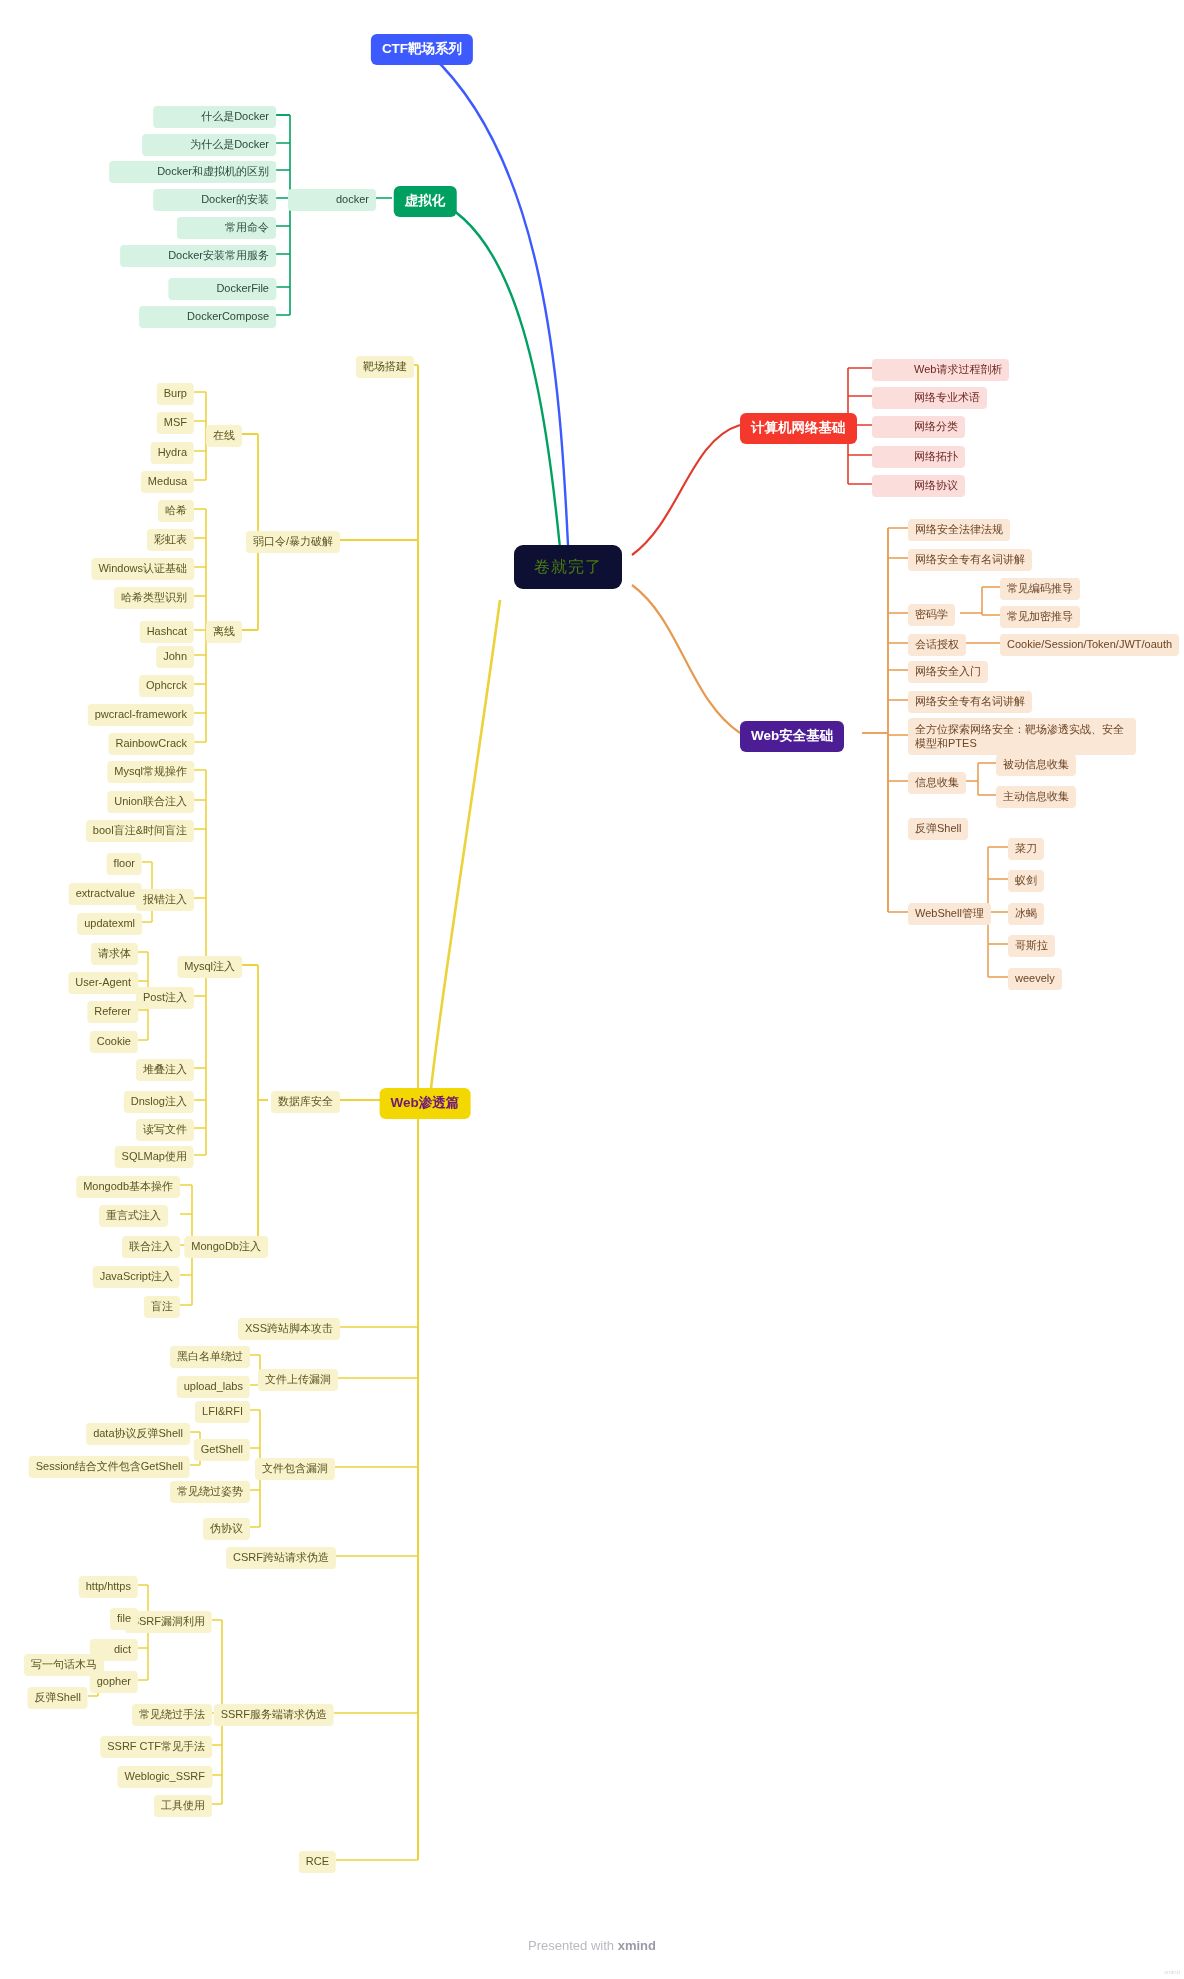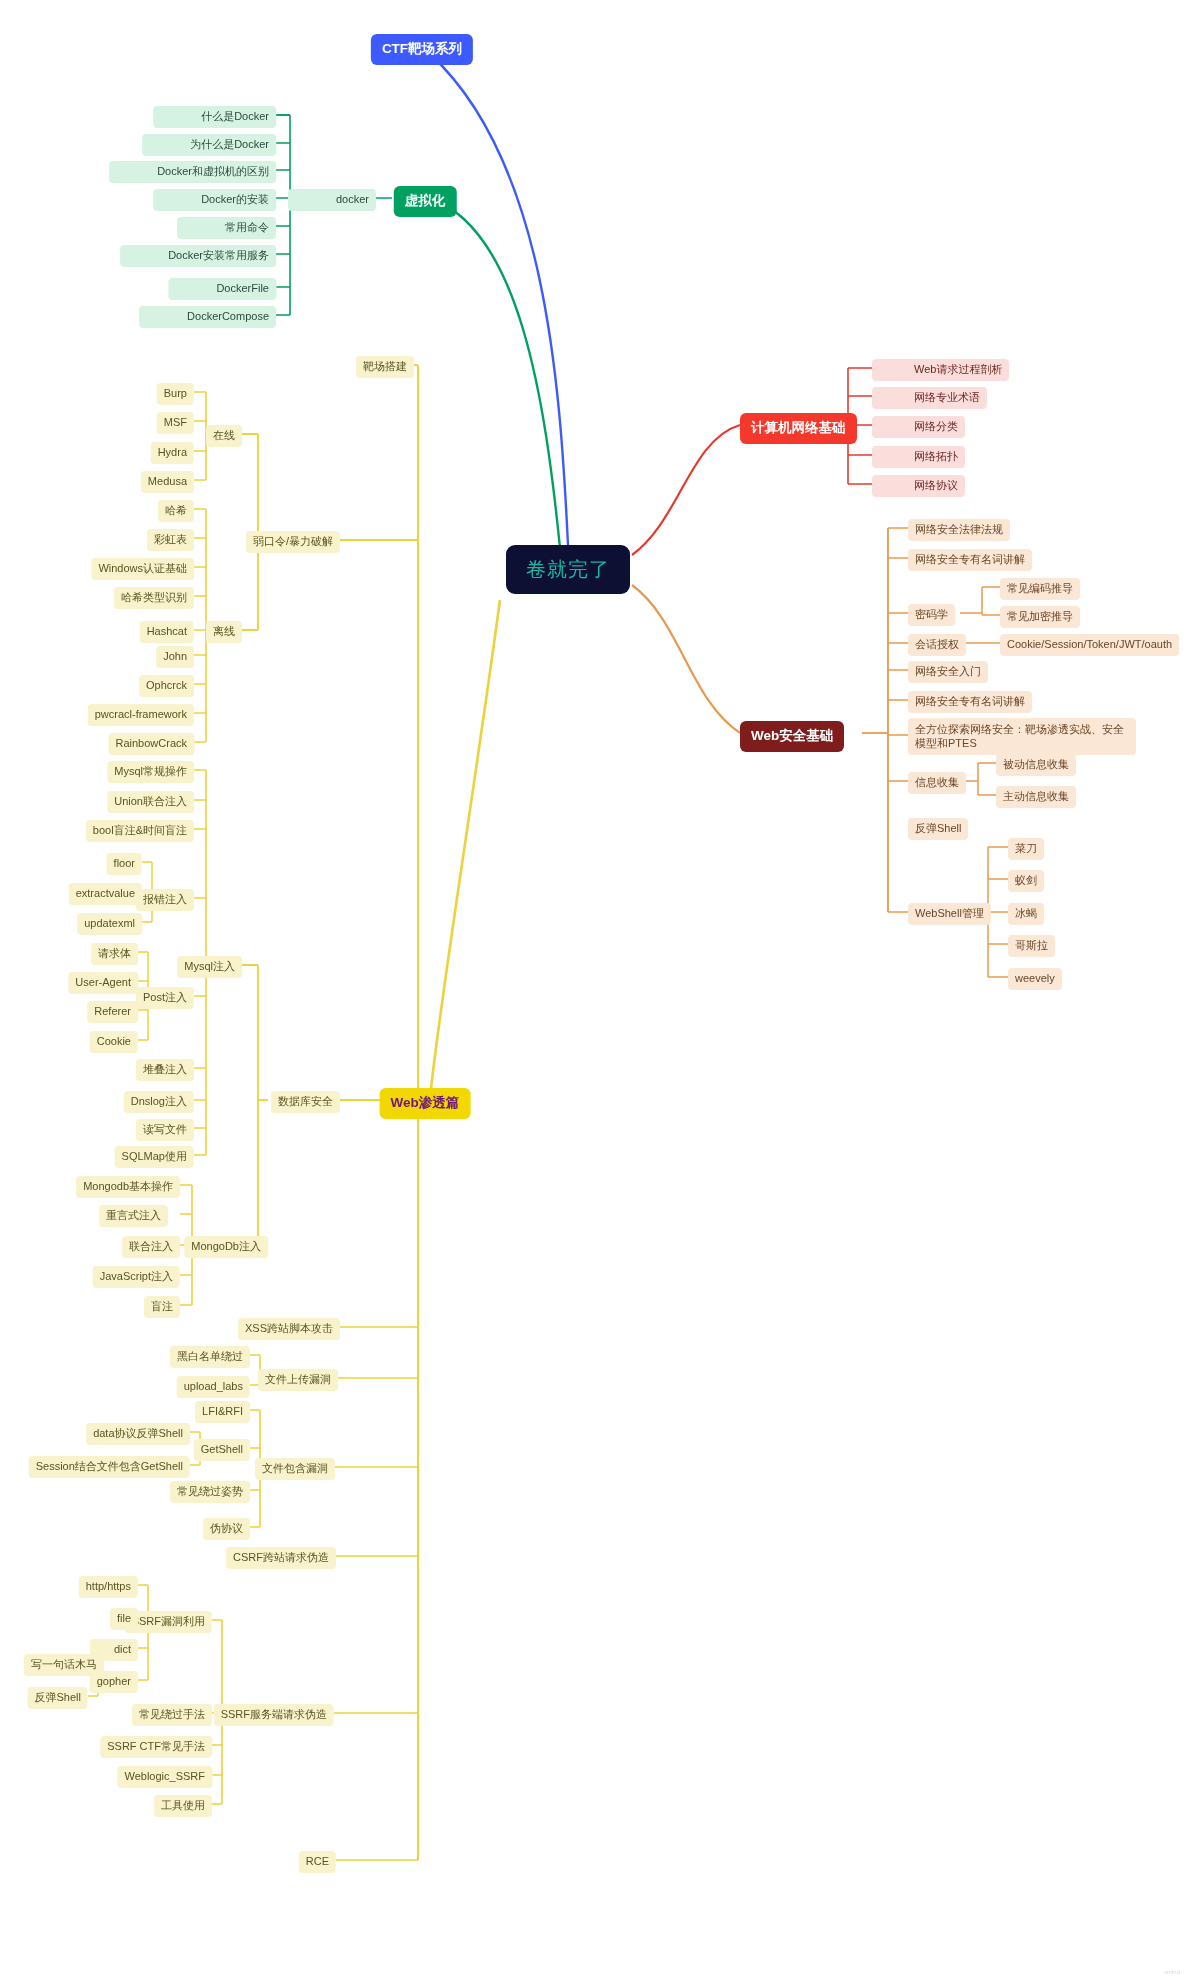--- a/index.html
+++ b/index.html
@@ -3,28 +3,28 @@
 <meta charset="utf-8">
 <style>
   html,body{margin:0;padding:0;background:#ffffff;}
   body{font-family:"Liberation Sans","DejaVu Sans",sans-serif;}
   #canvas{position:relative;width:1184px;height:1979px;background:#fff;overflow:hidden;}
   svg.links{position:absolute;left:0;top:0;width:1184px;height:1979px;pointer-events:none;}
   .node{position:absolute;box-sizing:border-box;border-radius:5px;white-space:nowrap;
         display:flex;align-items:center;justify-content:center;line-height:1.25;}
 
   
-  .root{background:#0d1033;color:#14b8a6;font-size:20px;border-radius:9px;padding:12px 20px;letter-spacing:1px;}
+  .root{background:#0d1033;color:#4d7c0f;font-size:16px;border-radius:9px;padding:12px 20px;letter-spacing:1px;}
 
   
   .main{color:#fff;font-size:13.5px;font-weight:bold;padding:7px 11px;border-radius:6px;}
   .m-blue{background:#3d5afe;}
   .m-green{background:#00a060;}
   .m-red{background:#f4382c;}
-  .m-orange{background:#7f1d1d;}
+  .m-orange{background:#4c1d95;}
   .m-yellow{background:#f2d800;color:#701a75;}
 
   
   .chip{font-size:11px;padding:4px 7px;border-radius:4px;}
   .c-green{background:#d6f2e2;color:#2b4a3b;padding-left:48px;}
   .c-red{background:#fbdedc;color:#6d2620;padding-left:42px;}
   .c-orange{background:#fbe7d5;color:#6b4526;}
   .c-yellow{background:#f8f3cc;color:#5a5320;}
   .chip.two{white-space:normal;text-align:left;justify-content:flex-start;line-height:1.3;}
 
@@ -268,14 +268,17 @@
   <div class="node chip c-yellow" style="left:212px;top:1611px;transform:translate(-100%,0);">SSRF漏洞利用</div>
   <div class="node chip c-yellow" style="left:138px;top:1576px;transform:translate(-100%,0);">http/https</div>
   <div class="node chip c-yellow" style="left:138px;top:1608px;transform:translate(-100%,0);">file</div>
   <div class="node chip c-yellow" style="left:138px;top:1639px;transform:translate(-100%,0);padding-left:24px;">dict</div>
   <div class="node chip c-yellow" style="left:138px;top:1671px;transform:translate(-100%,0);">gopher</div>
   <div class="node chip c-yellow" style="left:104px;top:1654px;transform:translate(-100%,0);">写一句话木马</div>
   <div class="node chip c-yellow" style="left:88px;top:1687px;transform:translate(-100%,0);">反弹Shell</div>
 
   <div class="node chip c-yellow" style="left:336px;top:1851px;transform:translate(-100%,0);">RCE</div>
 
+  <div class="credit">
+    <span>Presented with </span><b>xmind</b>
+  </div>
   <div class="corner">xmind</div>
 </div>
 
 </body></html>

